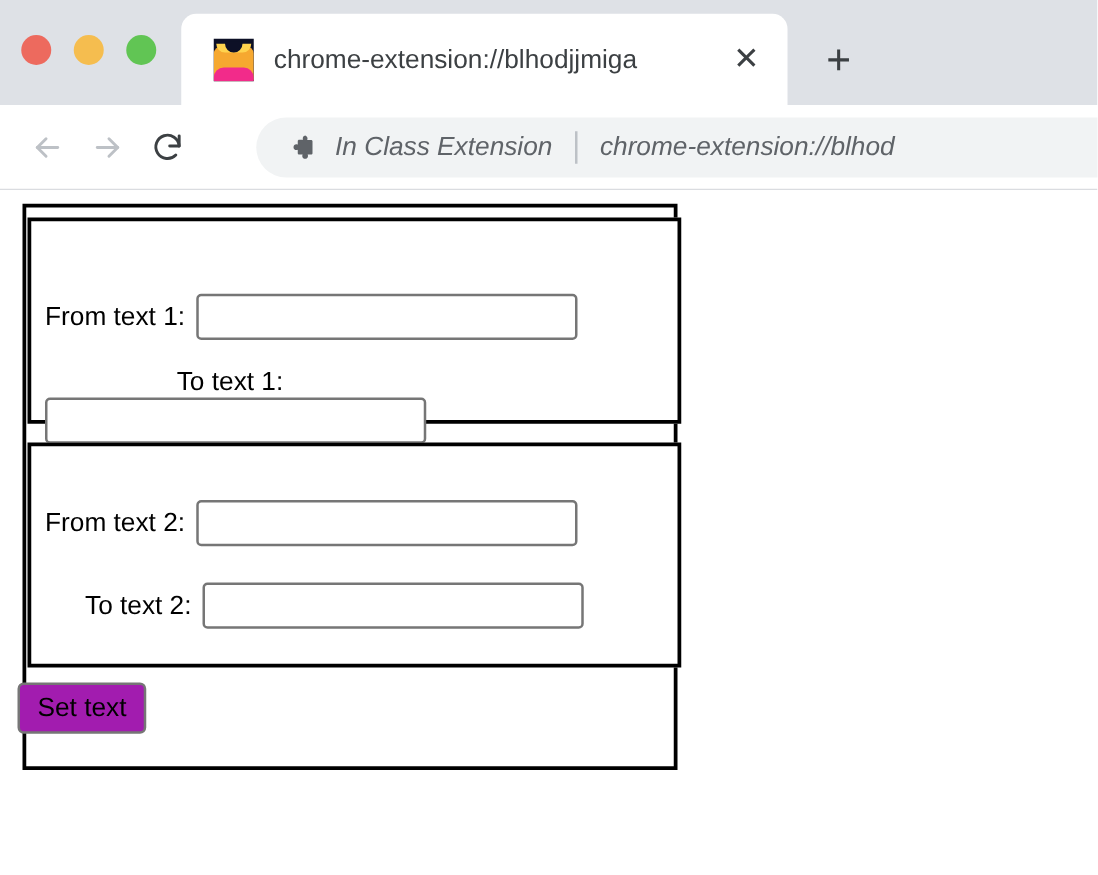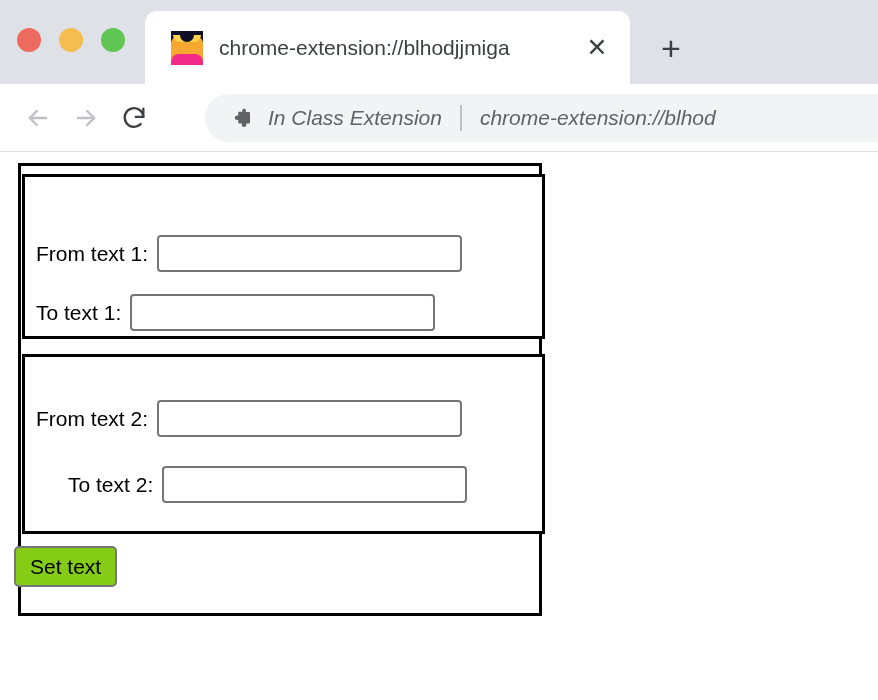--- a/index.html
+++ b/index.html
@@ -184,35 +184,35 @@
     border-radius: 4px;
     background: #fff;
     font-family: "Liberation Sans", sans-serif;
     font-size: 17px;
     padding: 0 6px;
     outline: none;
     color: #000;
   }
 
   .fs1-row1 { top: 38px; margin-top: 20px; }
-  .fs1-row2 { top: 117px; }
+  .fs1-row2 { top: 117px; flex-direction: column; }
   .fs2-row1 { top: 43px; }
   .fs2-row2 { top: 109px; margin-left: 32px; }
 
   .fs1-row1 input.txt { width: 305px; }
   .fs1-row2 input.txt { width: 305px; }
   .fs2-row1 input.txt { width: 305px; }
   .fs2-row2 input.txt { width: 305px; }
 
   .set-btn {
     position: absolute;
     left: 14px; top: 394px;
     height: 41px;
     padding: 0 14px;
-    background: #84cc16;
+    background: #a21caf;
     border: 2px solid #767676;
     border-radius: 5px;
     font-family: "Liberation Sans", sans-serif;
     font-size: 21px;
     color: #000;
     line-height: 1;
     cursor: default;
   }
 </style>
 </head>

